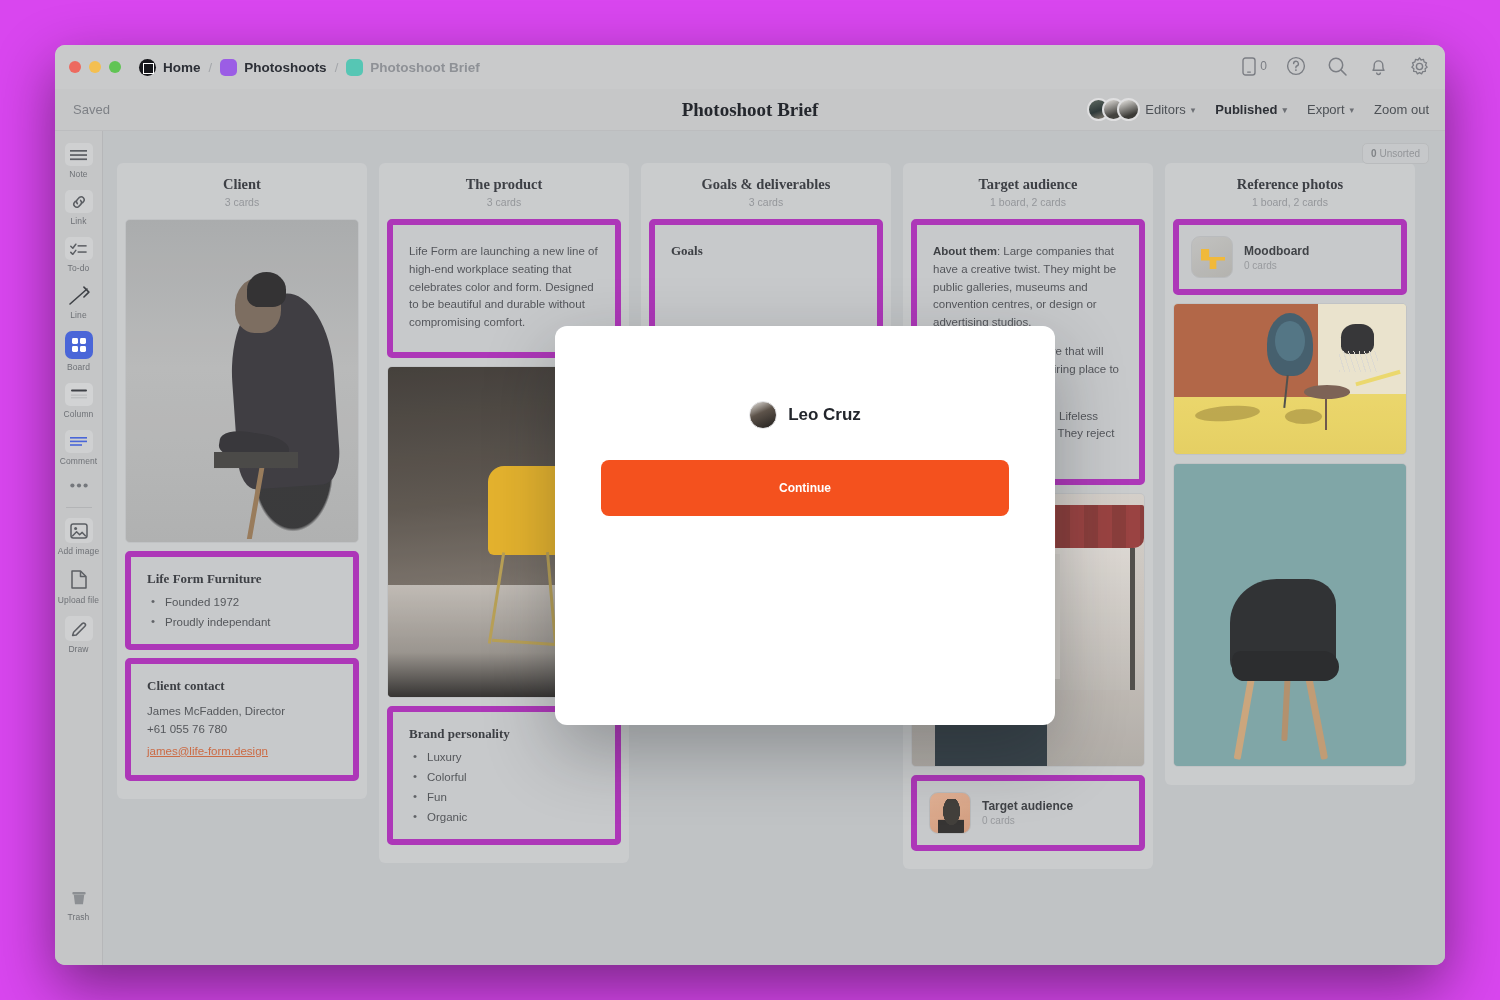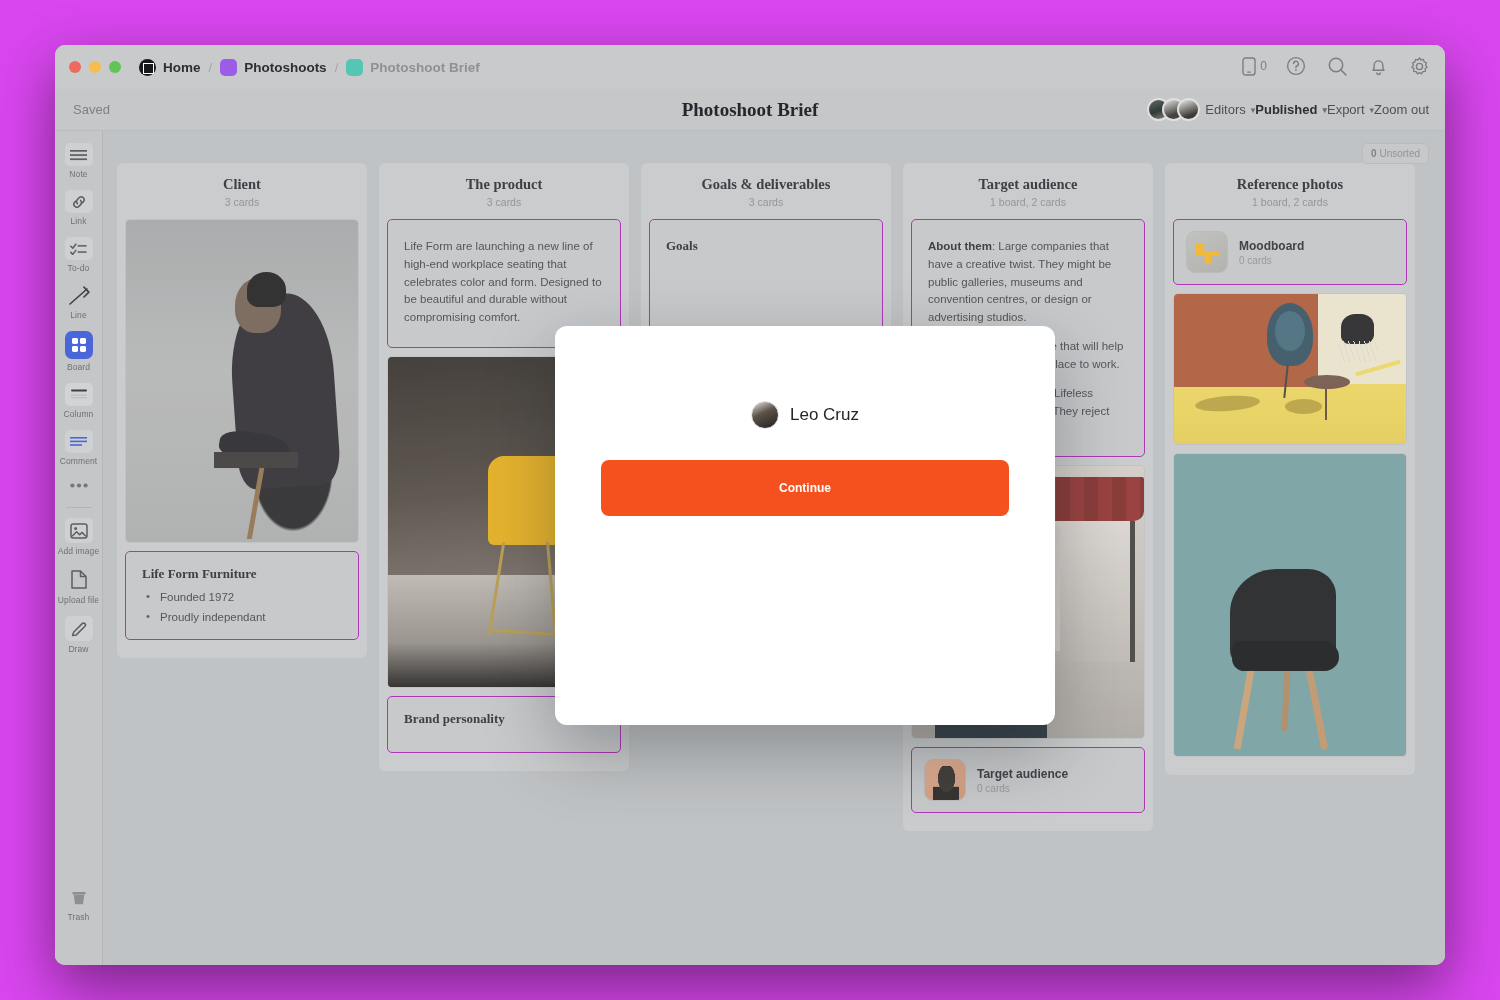--- a/index.html
+++ b/index.html
@@ -55,21 +55,21 @@
     height: 42px; background: #c6c7c8; position: relative;
     display: flex; align-items: center; padding: 0 18px;
     border-bottom: 1px solid #bcbdbf;
   }
   .saved { font-size: 13px; color: #7e8186; }
   .doc-title {
     position: absolute; left: 0; right: 0; text-align: center;
     font-family: "Liberation Serif", serif; font-weight: bold;
     font-size: 19px; color: #24272d; pointer-events: none;
   }
-  .sub-right { position: absolute; right: 16px; display: flex; align-items: center; font-size: 13px; color: #4d5156; }
+  .sub-right { position: absolute; right: 16px; display: flex; align-items: center; gap: 20px; font-size: 13px; color: #4d5156; }
   .avatars { display: flex; align-items: center; }
   .av {
     width: 23px; height: 23px; border-radius: 50%;
     border: 2px solid #dfdfe0; background: #8a7f74; margin-left: -8px;
     overflow: hidden; position: relative;
   }
   .av:first-child { margin-left: 0; }
   .av1 { background: linear-gradient(160deg,#5f6a62 0%,#2f3a3a 55%,#8e8377 100%); }
   .av2 { background: linear-gradient(160deg,#e7e4e0 0%,#44433f 70%); }
   .av3 { background: linear-gradient(160deg,#eceae6 0%,#3b3a36 75%); }
@@ -109,21 +109,21 @@
   .unsorted b { color: #6f7276; }
 
   .columns { display: flex; gap: 12px; padding: 32px 0 0 14px; }
   .col { width: 250px; flex: none; }
   .col-head { background: #c3c5c7; border-radius: 6px 6px 0 0; padding: 13px 10px 11px; text-align: center; }
   .col-title { font-family: "Liberation Serif", serif; font-weight: bold; font-size: 14.5px; color: #23262c; }
   .col-sub { font-size: 10.5px; color: #86898d; margin-top: 3px; }
   .col-body { background: #c3c5c7; border-radius: 0 0 6px 6px; padding: 0 8px 10px; }
 
   .card {
-    background: #c0c2c4; border: 1px solid #a21caf; border-radius: 5px;
+    background: #c0c2c4; border: 6px solid #a21caf; border-radius: 5px;
     margin-bottom: 8px; overflow: hidden;
   }
   .card.photo { padding: 0; border: 1px solid #b9bbbd; background: #b6b8ba; }
   .card-pad { padding: 14px 16px 16px; }
   .card-h { font-family: "Liberation Serif", serif; font-weight: bold; font-size: 13px; color: #23262c; margin-bottom: 9px; }
   .card-p { font-size: 11.5px; line-height: 1.55; color: #3b3e44; }
   .card-p b { color: #24272c; }
   ul.bul { list-style: none; }
   ul.bul li { font-size: 11.5px; color: #3d4045; padding-left: 18px; position: relative; margin-bottom: 8px; }
   ul.bul li:last-child { margin-bottom: 0; }
@@ -222,21 +222,21 @@
     font-family: "Liberation Serif", serif; font-weight: bold;
     font-size: 26px; color: #23262c; letter-spacing: -.2px;
   }
   .modal-msg { margin-top: 20px; font-size: 17.5px; line-height: 1.63; color: #3e4147; }
   .modal-author { margin-top: 31px; display: flex; align-items: center; justify-content: center; gap: 11px; }
   .author-av {
     width: 28px; height: 28px; border-radius: 50%; overflow: hidden;
     background: linear-gradient(155deg,#e9e6e2 0%,#5d534a 42%,#211f1d 100%);
     border: 1px solid #e4e4e6; flex: none;
   }
-  .author-name { font-size: 17px; font-weight: normal; color: #23262c; }
+  .author-name { font-size: 17px; font-weight: bold; color: #23262c; }
   .btn-continue {
     margin-top: 31px; width: 100%; height: 56px;
     background: #f4511e; color: #fff; border: none; border-radius: 8px;
     font-family: "Liberation Sans", sans-serif;
     font-size: 12px; font-weight: bold; cursor: pointer;
   }
 
   svg { display: block; }
 </style>
 </head>
@@ -497,20 +497,28 @@
               <div class="card">
                 <div class="card-pad">
                   <div class="card-h">Life Form Furniture</div>
                   <ul class="bul">
                     <li>Founded 1972</li>
                     <li>Proudly independant</li>
                   </ul>
                 </div>
               </div>
 
+              <div class="card">
+                <div class="card-pad">
+                  <div class="card-h">Client contact</div>
+                  <div class="contact-line">James McFadden, Director</div>
+                  <div class="contact-line">+61 055 76 780</div>
+                  <a class="link">james@life-form.design</a>
+                </div>
+              </div>
 
             </div>
           </div>
 
           <div class="col">
             <div class="col-head">
               <div class="col-title">The product</div>
               <div class="col-sub">3 cards</div>
             </div>
             <div class="col-body">
@@ -527,20 +535,26 @@
                     <span class="pr-seat"></span>
                   <span class="pr-leg1"></span>
                     <span class="pr-leg2"></span>
                     <span class="pr-base"></span>
                 </div>
               </div>
 
               <div class="card">
                 <div class="card-pad">
                   <div class="card-h">Brand personality</div>
+                  <ul class="bul">
+                    <li>Luxury</li>
+                    <li>Colorful</li>
+                    <li>Fun</li>
+                    <li>Organic</li>
+                  </ul>
                 </div>
               </div>
 
             </div>
           </div>
 
           <div class="col">
             <div class="col-head">
               <div class="col-title">Goals &amp; deliverables</div>
               <div class="col-sub">3 cards</div>

